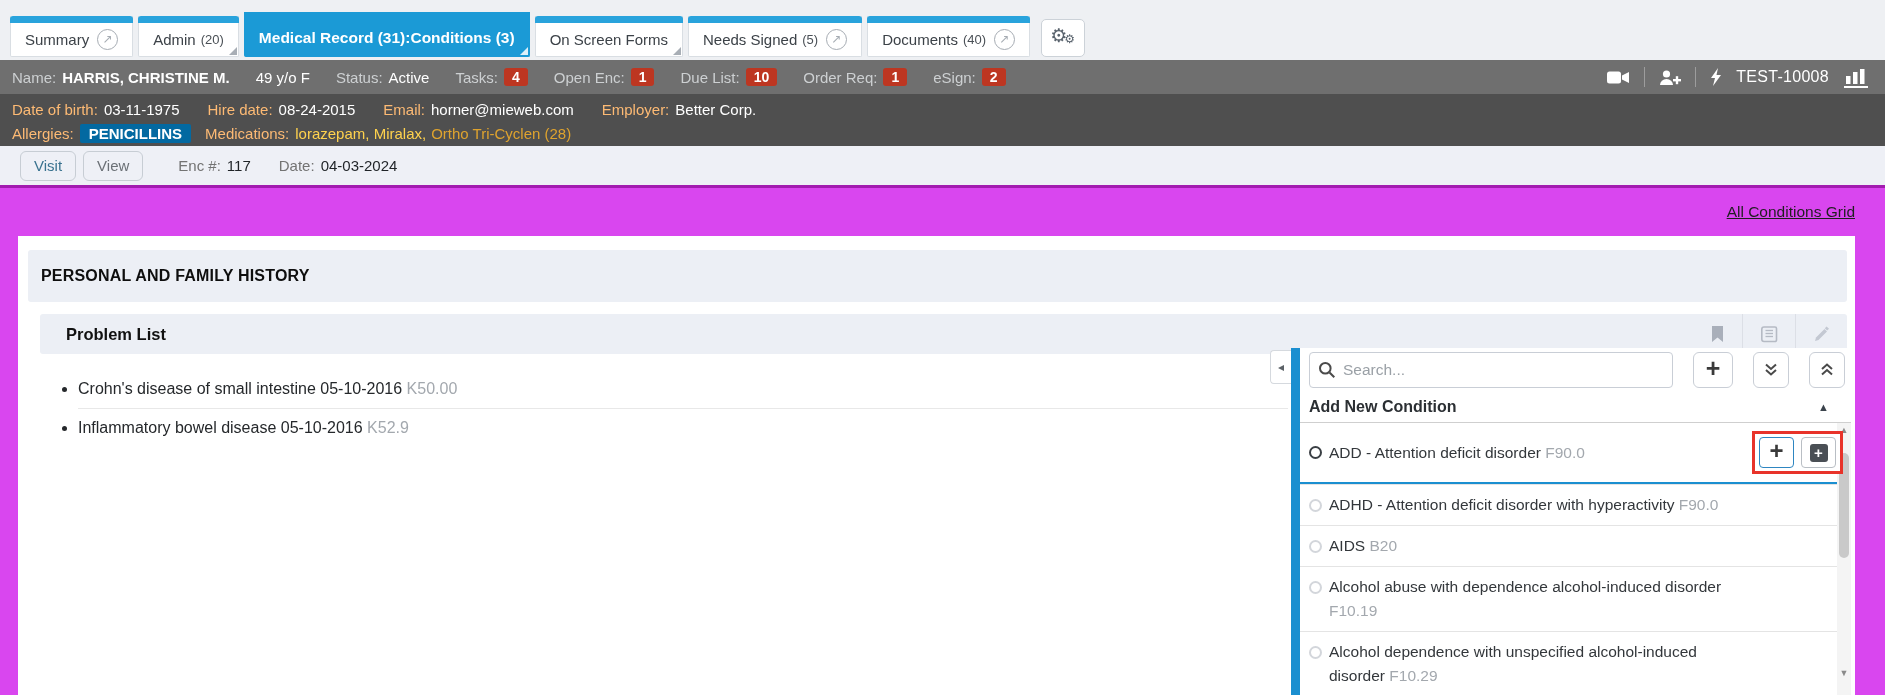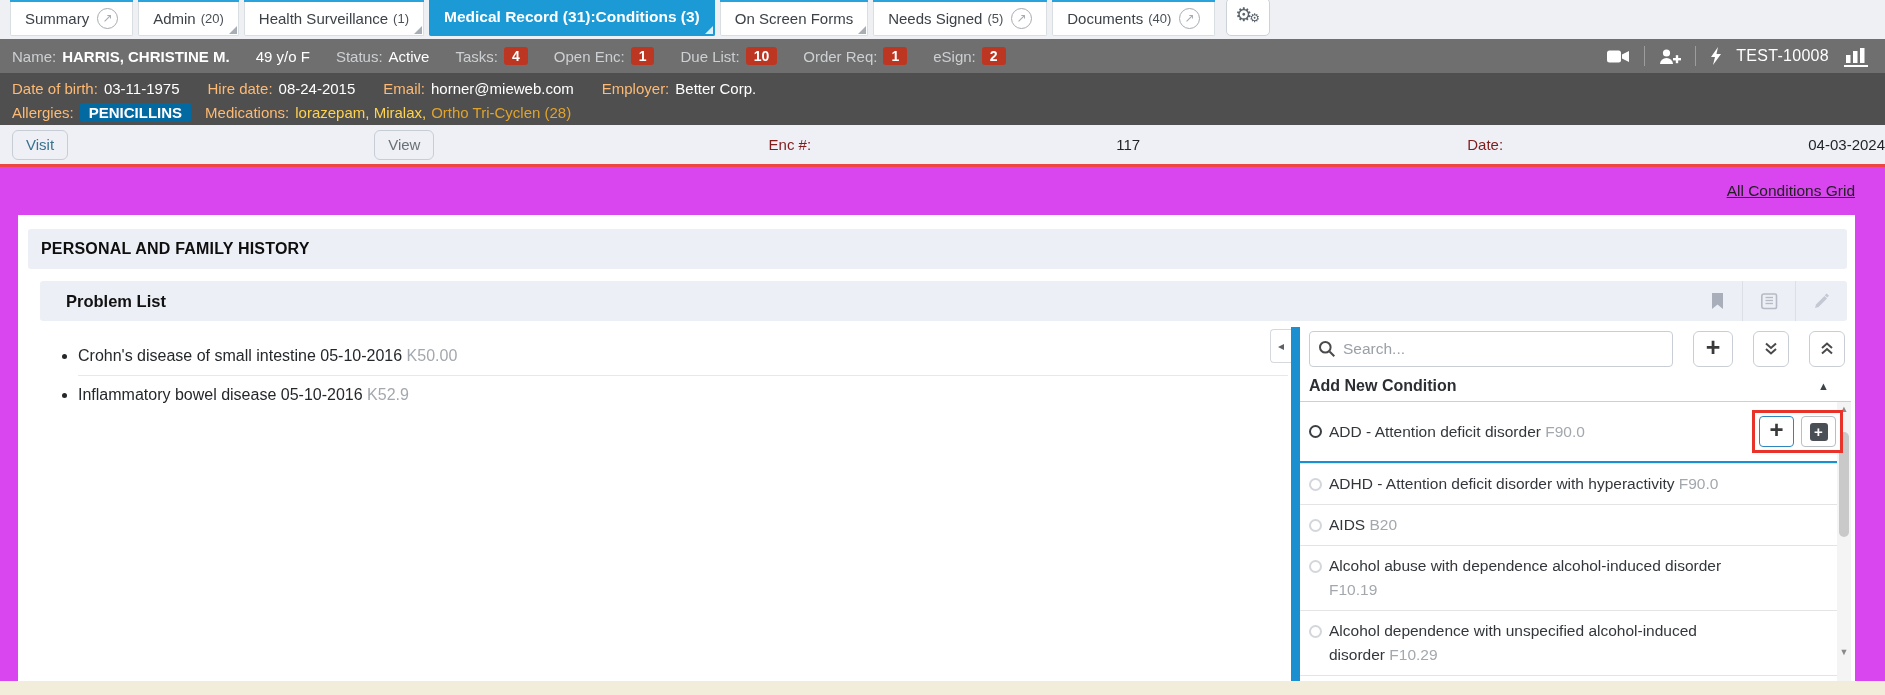--- a/index.html
+++ b/index.html
@@ -1,20 +1,20 @@
 <!DOCTYPE html>
 <html><head>
 <meta charset="utf-8">
 <style>
   * { box-sizing: border-box; margin: 0; padding: 0; }
   html,body { width:1885px; height:695px; overflow:hidden;
     font-family:"Liberation Sans","DejaVu Sans",sans-serif; background:#f2edda; }
 
   
-  .tabbar { height:39px; background:#eef0f3; display:flex; align-items:flex-end;
+  .tabbar { height:60px; background:#eef0f3; display:flex; align-items:flex-end;
     padding:0 0 3px 10px; }
   .tab { position:relative; display:flex; align-items:center; gap:8px;
     background:#fff; border:1px solid #d9dee3; border-top:none;
     height:41px; padding:7px 14px 0 14px; margin-right:5px; cursor:pointer;
     font-size:15px; color:#3c4248; border-radius:0 0 2px 2px; }
   .tab::before { content:""; position:absolute; top:0; left:-1px; right:-1px; height:7px;
     background:#29a3dc; border-radius:3px 3px 0 0; }
   .tab .count { font-size:13px; color:#4a5056; margin-left:-3px; }
   .tab.active { background:#1b9ad6; border-color:#1b9ad6; height:45px; }
   .tab.active::before { background:#1b9ad6; }
@@ -47,38 +47,38 @@
     padding:3px 12px 0 12px; }
   .bar2 .row { height:24px; display:flex; align-items:center; }
   .bar2 .lab { color:#fdba74; margin-right:6px; }
   .bar2 .grp { display:flex; align-items:center; margin-right:28px; }
   .allergy { background:#0369a1; color:#fff; font-weight:bold; padding:1px 9px;
     border-radius:2px; cursor:pointer; }
   .med1 { color:#ffd24d; cursor:pointer; }
   .med2 { color:#dfa32e; cursor:pointer; margin-left:5px; }
 
   
-  .visitrow { height:42px; background:#eef0f6; border-bottom:3px solid #ef4444;
-    display:flex; align-items:center; padding-left:12px; font-size:15px;justify-content:space-between; }
+  .visitrow { height:42px; background:#eef0f6; border-bottom:3px solid #a21caf;
+    display:flex; align-items:center; padding-left:20px; font-size:15px; }
   .vbtn { height:30px; padding:0 13px; border:1px solid #c7cdd4; border-radius:6px;
     background:transparent; font-size:15px; cursor:pointer; margin-right:7px; }
   .vbtn.visit { color:#39728f; }
   .vbtn.view  { color:#6b7076; }
-  .visitrow .lab { color:#7f1d1d; margin:0 6px 0 28px; }
+  .visitrow .lab { color:#737373; margin:0 6px 0 28px; }
   .visitrow .val { color:#1f2327; }
 
   
   .content { position:relative; height:514px; background:#d946ef; }
   .gridlinkrow { height:48px; display:flex; align-items:center; justify-content:flex-end;
     padding-right:30px; }
   .gridlink { color:#1f1f1f; font-size:15.5px; text-decoration:underline; cursor:pointer; }
   .card { position:absolute; left:18px; right:30px; top:48px; bottom:0; background:#fff; }
 
   .hbar { background:#eceff5; border-radius:3px; display:flex; align-items:center; }
-  .hbar.main { margin:14px 8px 0 10px; height:40px; padding-left:13px; }
+  .hbar.main { margin:14px 8px 0 10px; height:52px; padding-left:13px; }
   .hbar.main .t { font-weight:bold; font-size:16px; color:#0e0e0e; letter-spacing:.2px; }
   .hbar.sub { margin:12px 8px 0 22px; height:40px; padding-left:26px; }
   .hbar.sub .t { font-weight:bold; font-size:16.5px; color:#111; }
   .icongroup { margin-left:auto; height:100%; display:flex; align-items:stretch; }
   .icongroup .cell { display:flex; align-items:center; padding:0 17px;
     border-left:1px solid #dcdfe6; cursor:pointer; }
   .icongroup .cell:first-child { border-left:none; }
 
   ul.problems { margin:16px 0 0 60px; width:1210px; }
   ul.problems li { font-size:16px; color:#25282b; padding:10px 0; cursor:pointer; }
@@ -144,25 +144,20 @@
 <body>
 
 <div class="tabbar">
   <div class="tab">
     <span class="lbl">Summary</span>
     <span class="extlink">↗</span>
   </div>
   <div class="tab">
     <span class="lbl">Admin</span>
     <span class="count">(20)</span>
-    <span class="fold"></span>
-  </div>
-  <div class="tab">
-    <span class="lbl">Health Surveillance</span>
-    <span class="count">(1)</span>
     <span class="fold"></span>
   </div>
   <div class="tab active">
     <span class="lbl">Medical Record (31):Conditions (3)</span>
     <span class="fold"></span>
   </div>
   <div class="tab">
     <span class="lbl">On Screen Forms</span>
     <span class="fold"></span>
   </div>

